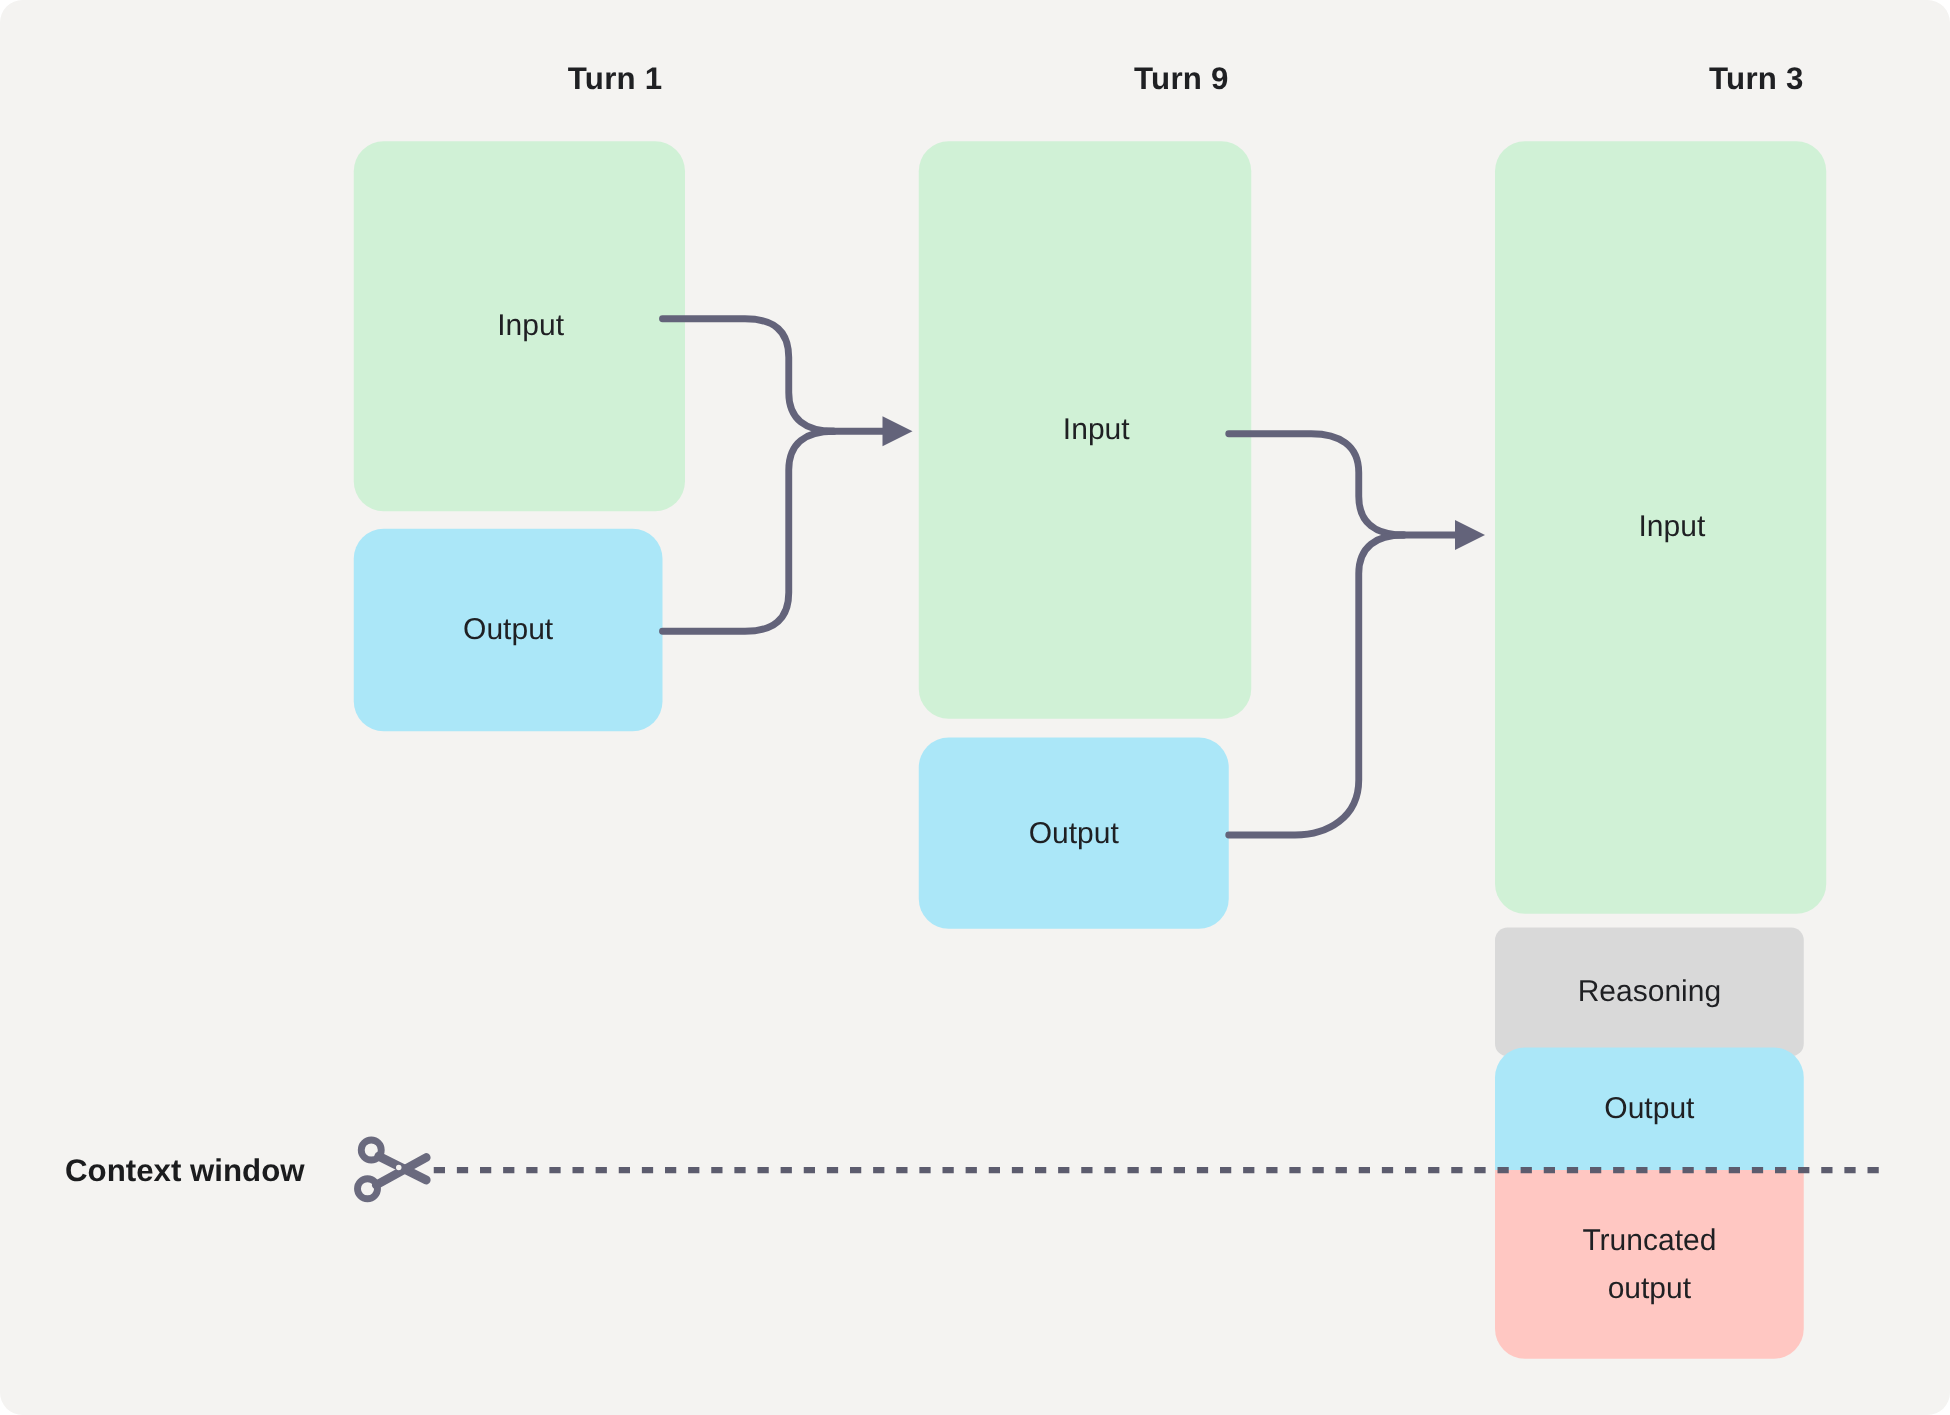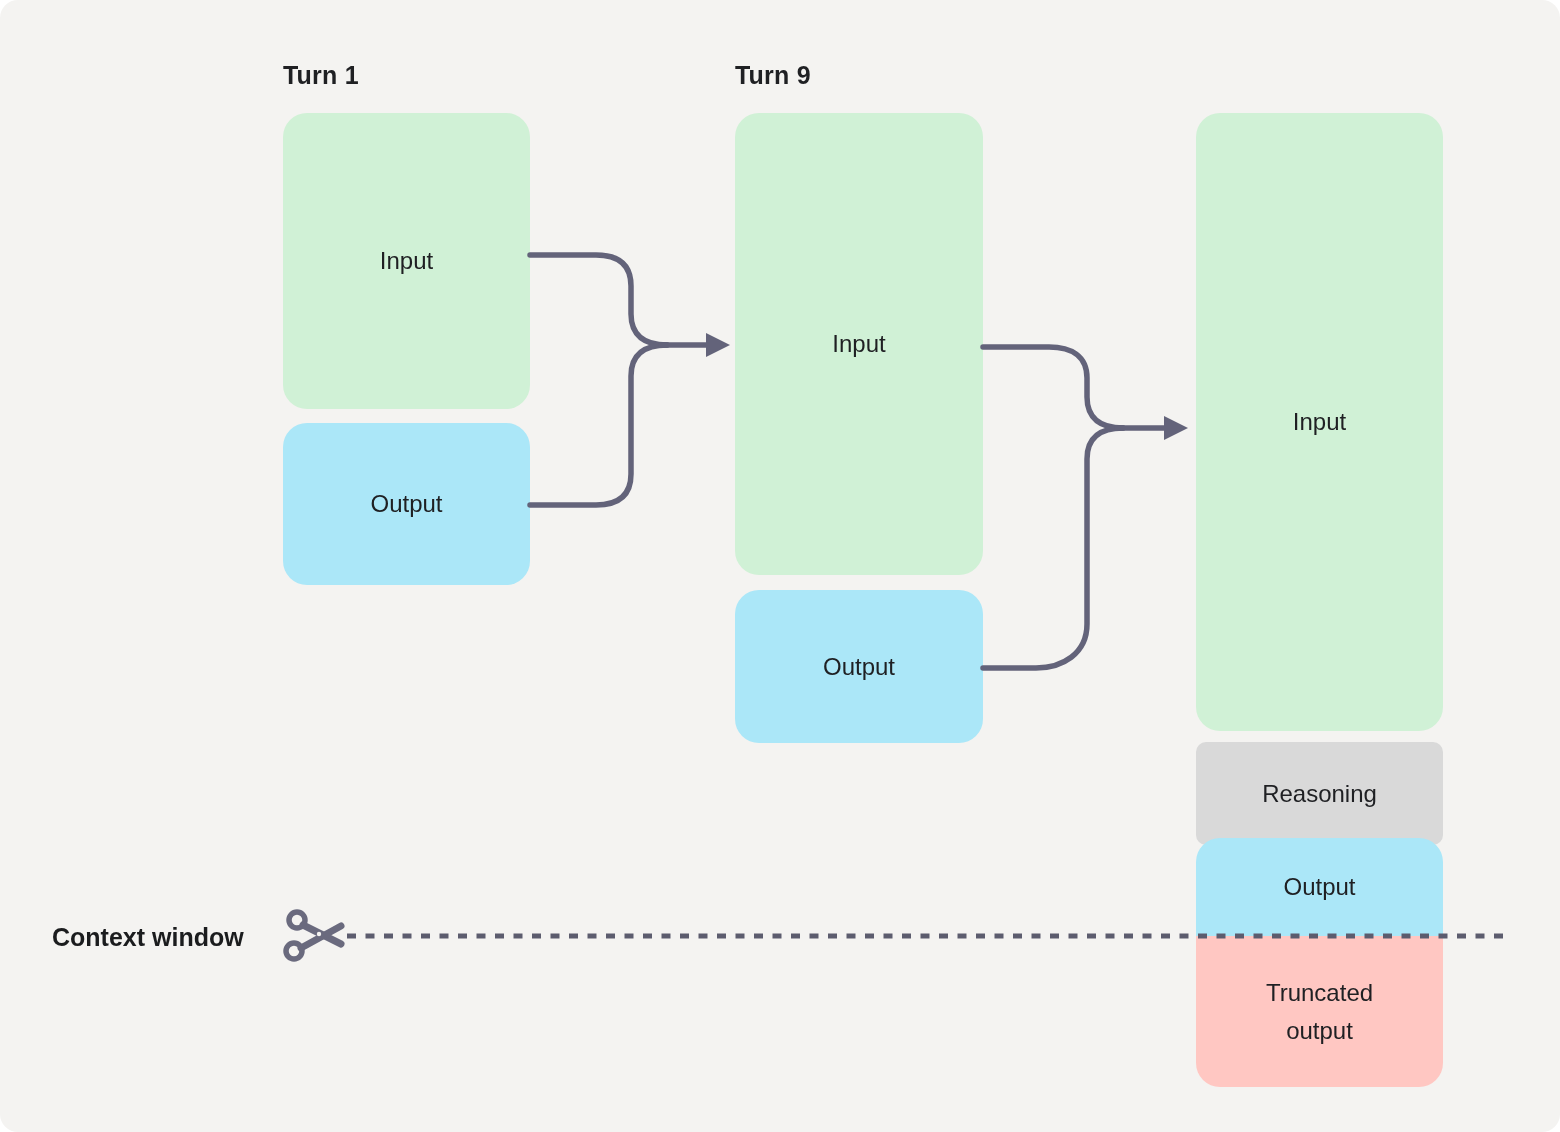--- a/index.html
+++ b/index.html
@@ -16,40 +16,40 @@
     overflow: hidden;
   }
   .card {
     position: absolute;
     inset: 0;
     background: var(--card, #f4f3f1);
     border-radius: 18px;
   }
   .turn-title {
     position: absolute;
-    top: 59px;
+    top: 47px;
     height: 32px;
     line-height: 32px;
-    text-align: left;
+    text-align: right;
     font-size: 25px;
     font-weight: 700;
     letter-spacing: 0.2px;
     color: var(--text, #1f2023);
   }
   .box {
     position: absolute;
     display: flex;
     align-items: center;
     justify-content: center;
     text-align: center;
     font-size: 24px;
     color: var(--text, #1f2023);
     border-radius: 24px;
   }
-  .box.green { background: var(--input_green, #d0f1d6); }
+  .box.green { background: var(--input_green, #d0f1d6); padding-left: 18px; }
   .box.blue  { background: var(--output_blue, #abe7f8); text-align: center; }
   .box.gray  { background: var(--reasoning_gray, #d9d9d9); border-radius: 20px; }
   .box.pink  { background: var(--truncated_pink, #ffc7c2); }
   .box.blue.flat-bottom { border-radius: 24px 24px 0 0; }
   .box.pink.flat-top    { border-radius: 0 0 24px 24px; justify-content: center; }
   .box .label { line-height: 38px; }
   .box .label.narrow { max-width: 170px; }
   .context-label {
     position: absolute;
     left: 52px;
@@ -81,20 +81,21 @@
   </div>
 
   <div class="turn-title" style="left:735px; width:248px;">Turn 9</div>
   <div class="box green" style="left:735px; top:113px; width:248px; height:462px;">
     <span class="label">Input</span>
   </div>
   <div class="box blue" style="left:735px; top:590px; width:248px; height:153px;">
     <span class="label">Output</span>
   </div>
 
+  <div class="turn-title" style="left:1196px; width:247px;">Turn 3</div>
   <div class="box green" style="left:1196px; top:113px; width:247px; height:618px;">
     <span class="label">Input</span>
   </div>
   <div class="box gray" style="left:1196px; top:742px; width:247px; height:103px;border-radius:10px;">
     <span class="label">Reasoning</span>
   </div>
   <div class="box blue flat-bottom" style="left:1196px; top:838px; width:247px; height:98px;">
     <span class="label">Output</span>
   </div>
   <div class="box pink flat-top" style="left:1196px; top:936px; width:247px; height:151px;">

